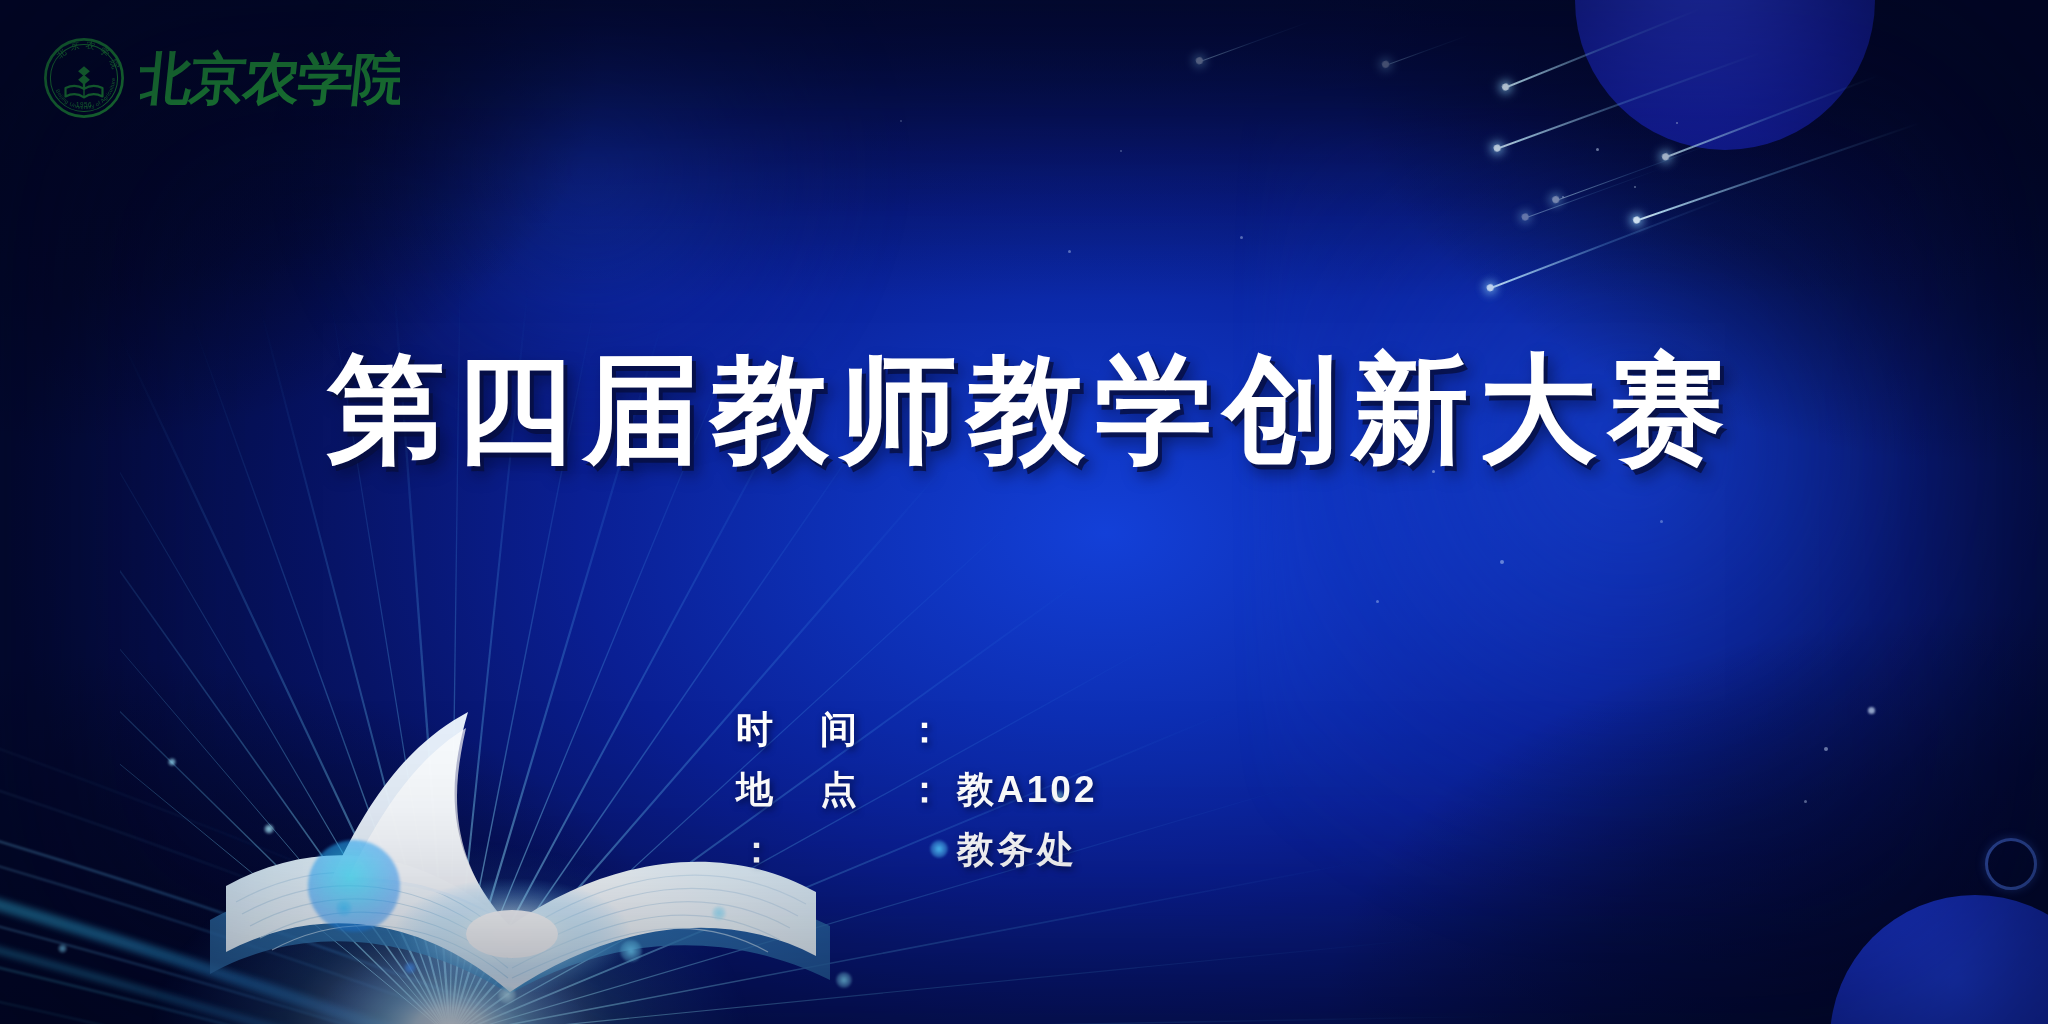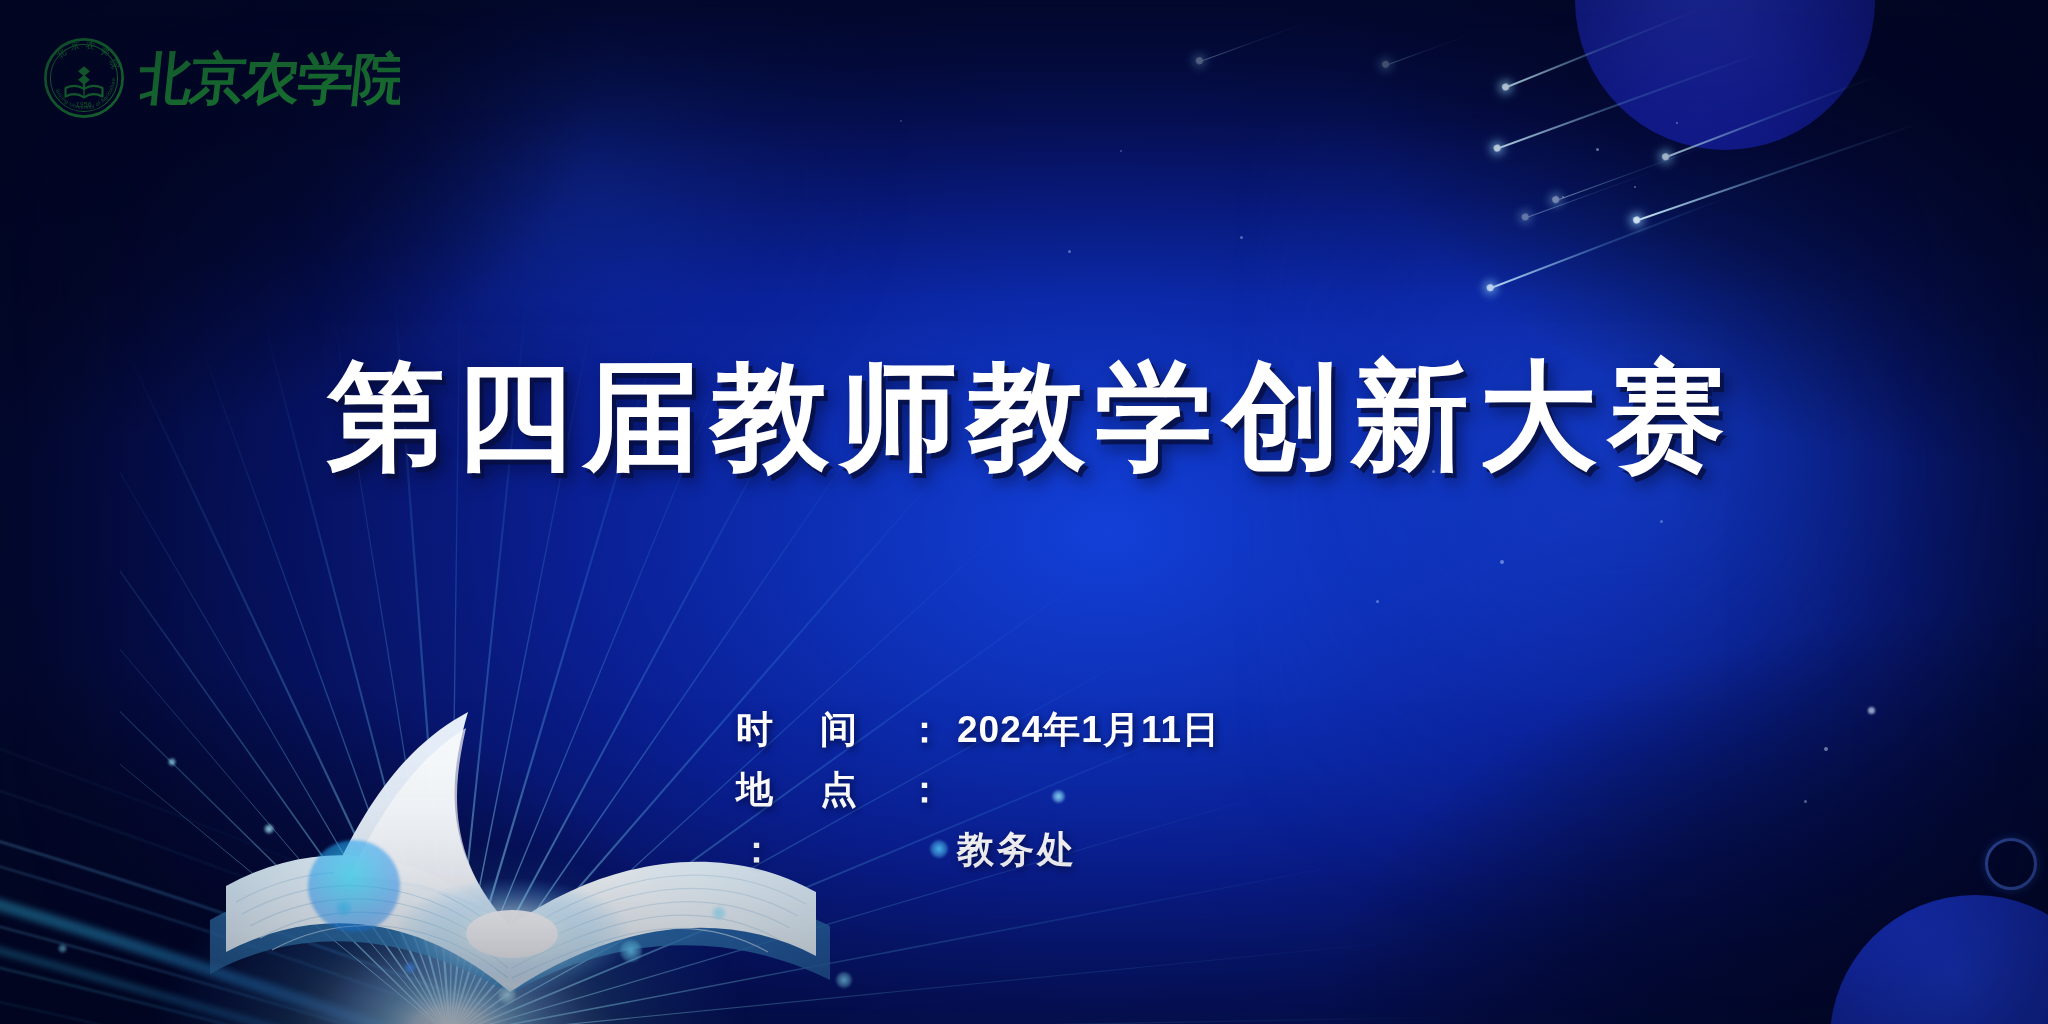--- a/index.html
+++ b/index.html
@@ -89,21 +89,21 @@
   
   .logo{
     position:absolute;left:42px;top:36px;
     display:flex;align-items:center;gap:14px;
   }
   .logo-seal{width:84px;height:84px;flex:0 0 auto;}
   .logo-word{height:72px;}
 
   
   .title{
-    position:absolute;left:0;right:0;top:268px;
+    position:absolute;left:0;right:0;top:261px;
     text-align:center;
     font-size:118px;
     font-weight:bold;
     letter-spacing:10px;
     color:#ffffff;
     line-height:1.18;
     text-shadow:
        4px 5px 0 rgba(6,14,62,.78),
        7px 9px 16px rgba(2,8,40,.55);
     white-space:nowrap;
@@ -371,29 +371,29 @@
   <h1 class="title">第四届教师教学创新大赛</h1>
 
   <div class="info">
 
     <div class="info-row">
       <span class="info-label">
         <span class="lbl-txt">时</span>
         <span class="lbl-txt">间</span>
         <span class="info-colon">：</span>
       </span>
-      <span class="info-value num">2024年1月11日</span>
     </div>
 
     <div class="info-row">
       <span class="info-label">
         <span class="lbl-txt">地</span>
         <span class="lbl-txt">点</span>
         <span class="info-colon">：</span>
       </span>
+      <span class="info-value">教A102</span>
     </div>
 
     <div class="info-row">
       <span class="info-label info-label-wide">
         <span class="info-colon">：</span>
       </span>
       <span class="info-value">教务处</span>
     </div>
 
   </div>

